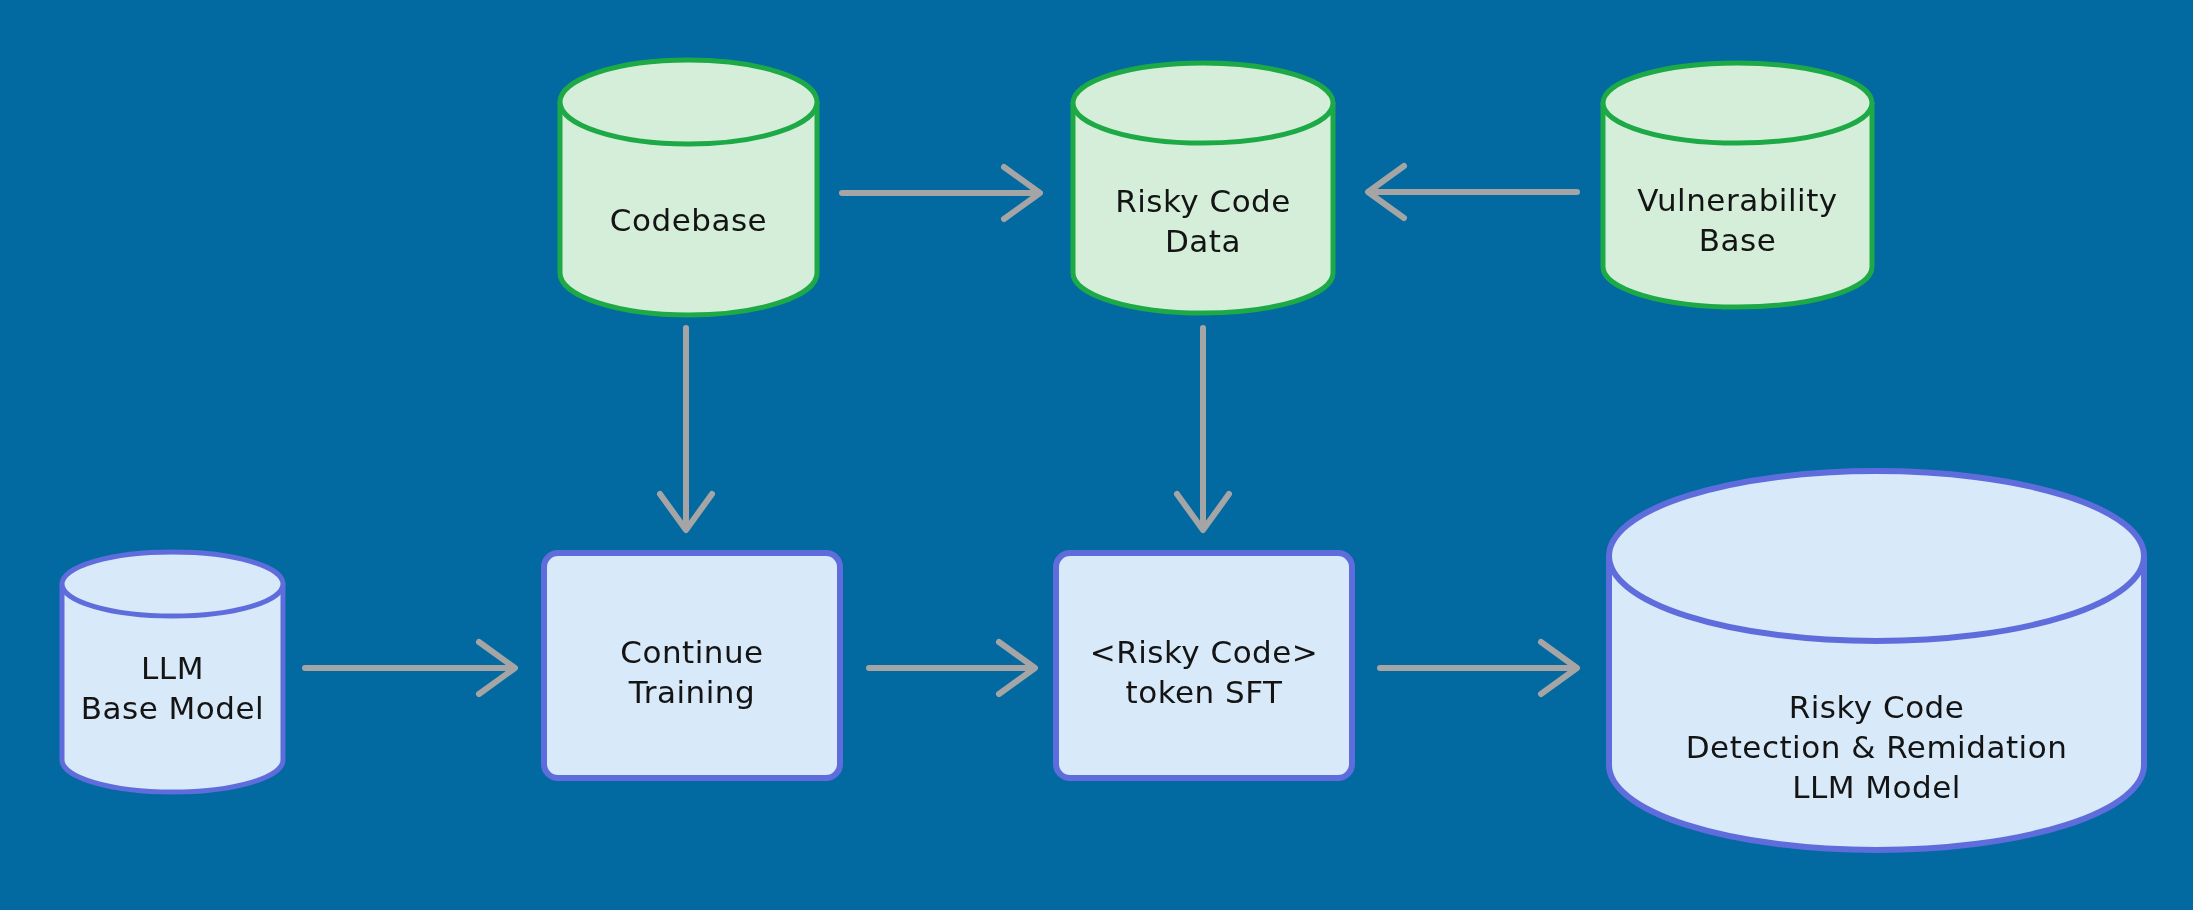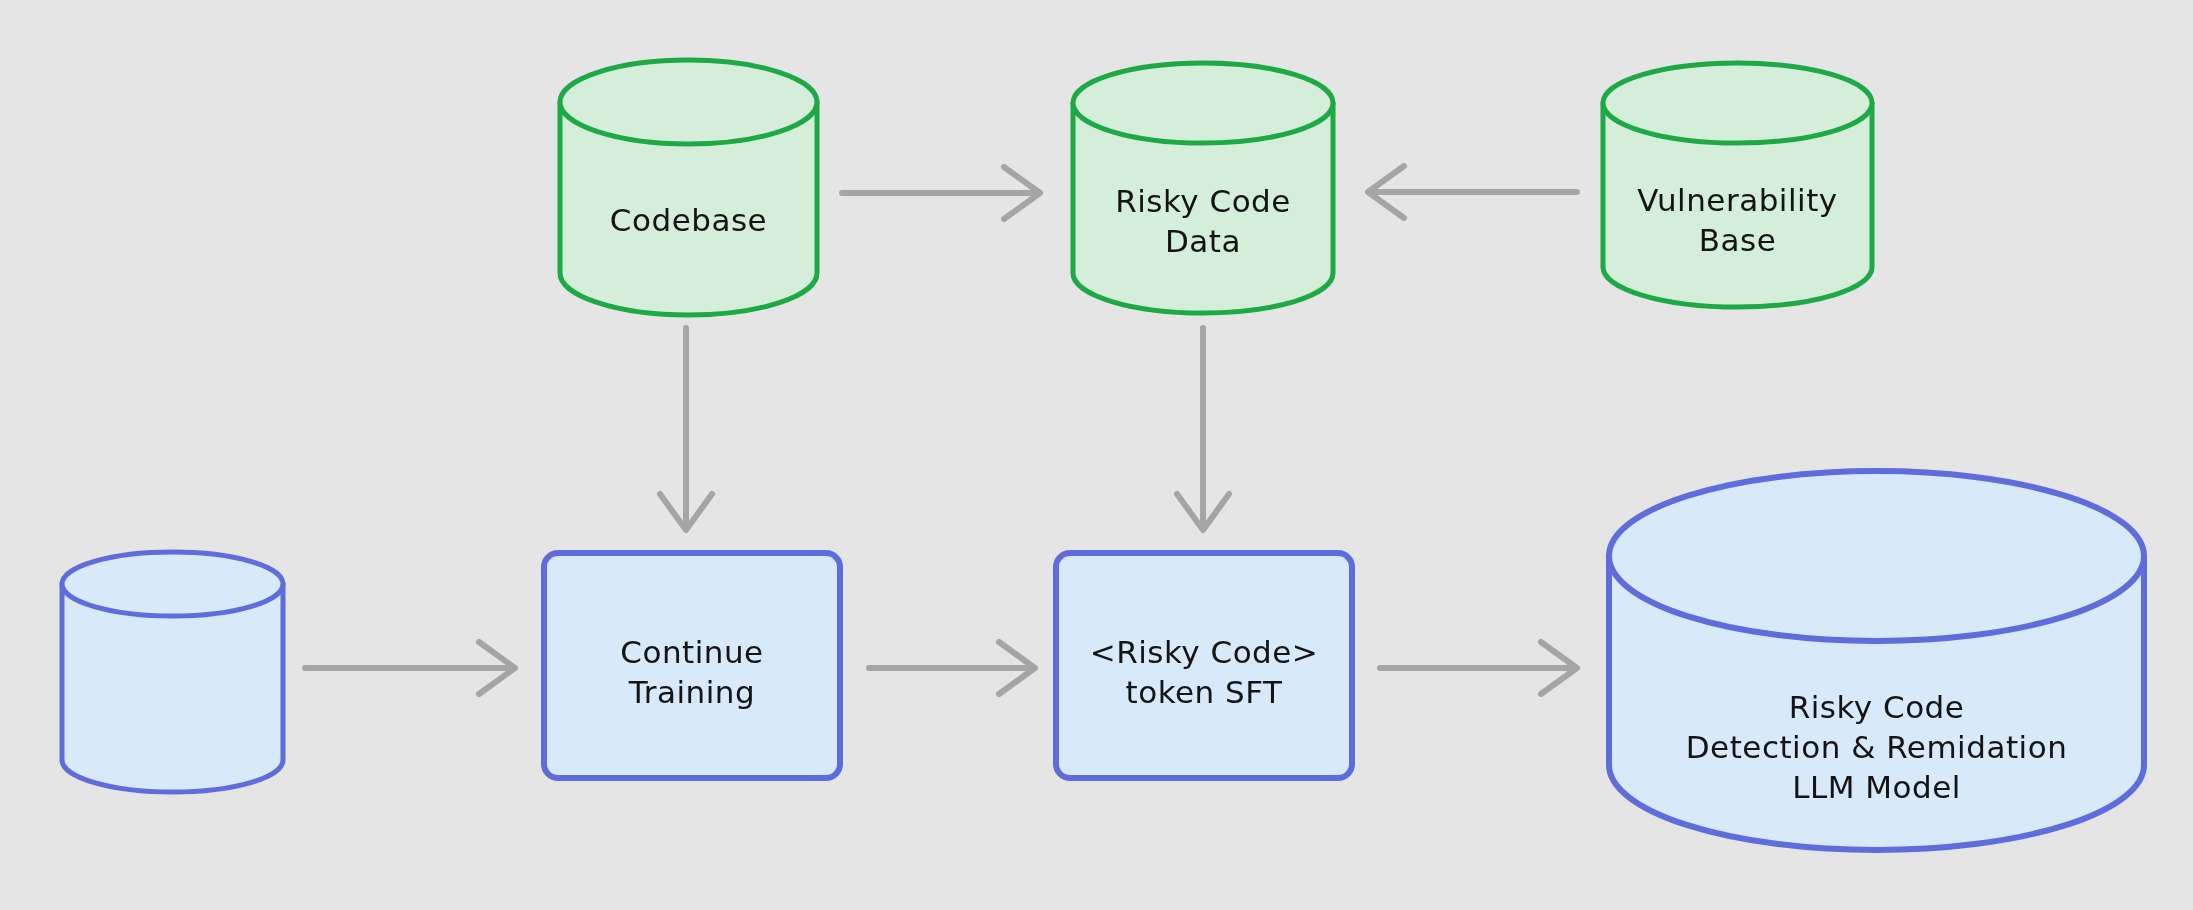--- a/index.html
+++ b/index.html
@@ -4,21 +4,21 @@
 <style>
   html, body {
     margin: 0;
     padding: 0;
     background: #ffffff;
   }
   #canvas {
     position: relative;
     width: 2193px;
     height: 910px;
-    background: #e5e5e5;
+    background: #0369a1;
     font-family: "DejaVu Sans", "Liberation Sans", sans-serif;
     overflow: hidden;
   }
   #shapes {
     position: absolute;
     left: 0;
     top: 0;
   }
   .node-label {
     position: absolute;
@@ -111,20 +111,22 @@
   </svg>
 
   <div class="node-label" style="left:560px; top:150px; width:257px; height:140px;">Codebase</div>
 
   <div class="node-label" style="left:1073px; top:151px; width:260px; height:140px;">Risky Code
 Data</div>
 
   <div class="node-label" style="left:1603px; top:150px; width:269px; height:140px;">Vulnerability
 Base</div>
 
+  <div class="node-label" style="left:62px; top:618px; width:221px; height:140px;">LLM
+Base Model</div>
 
   <div class="node-label" style="left:1056px; top:602px; width:296px; height:140px;">&lt;Risky Code&gt;
 token SFT</div>
 
   <div class="node-label" style="left:544px; top:602px; width:296px; height:140px;">Continue
 Training</div>
 
   <div class="node-label" style="left:1609px; top:677px; width:535px; height:140px;">Risky Code
 Detection &amp; Remidation
 LLM Model</div>

